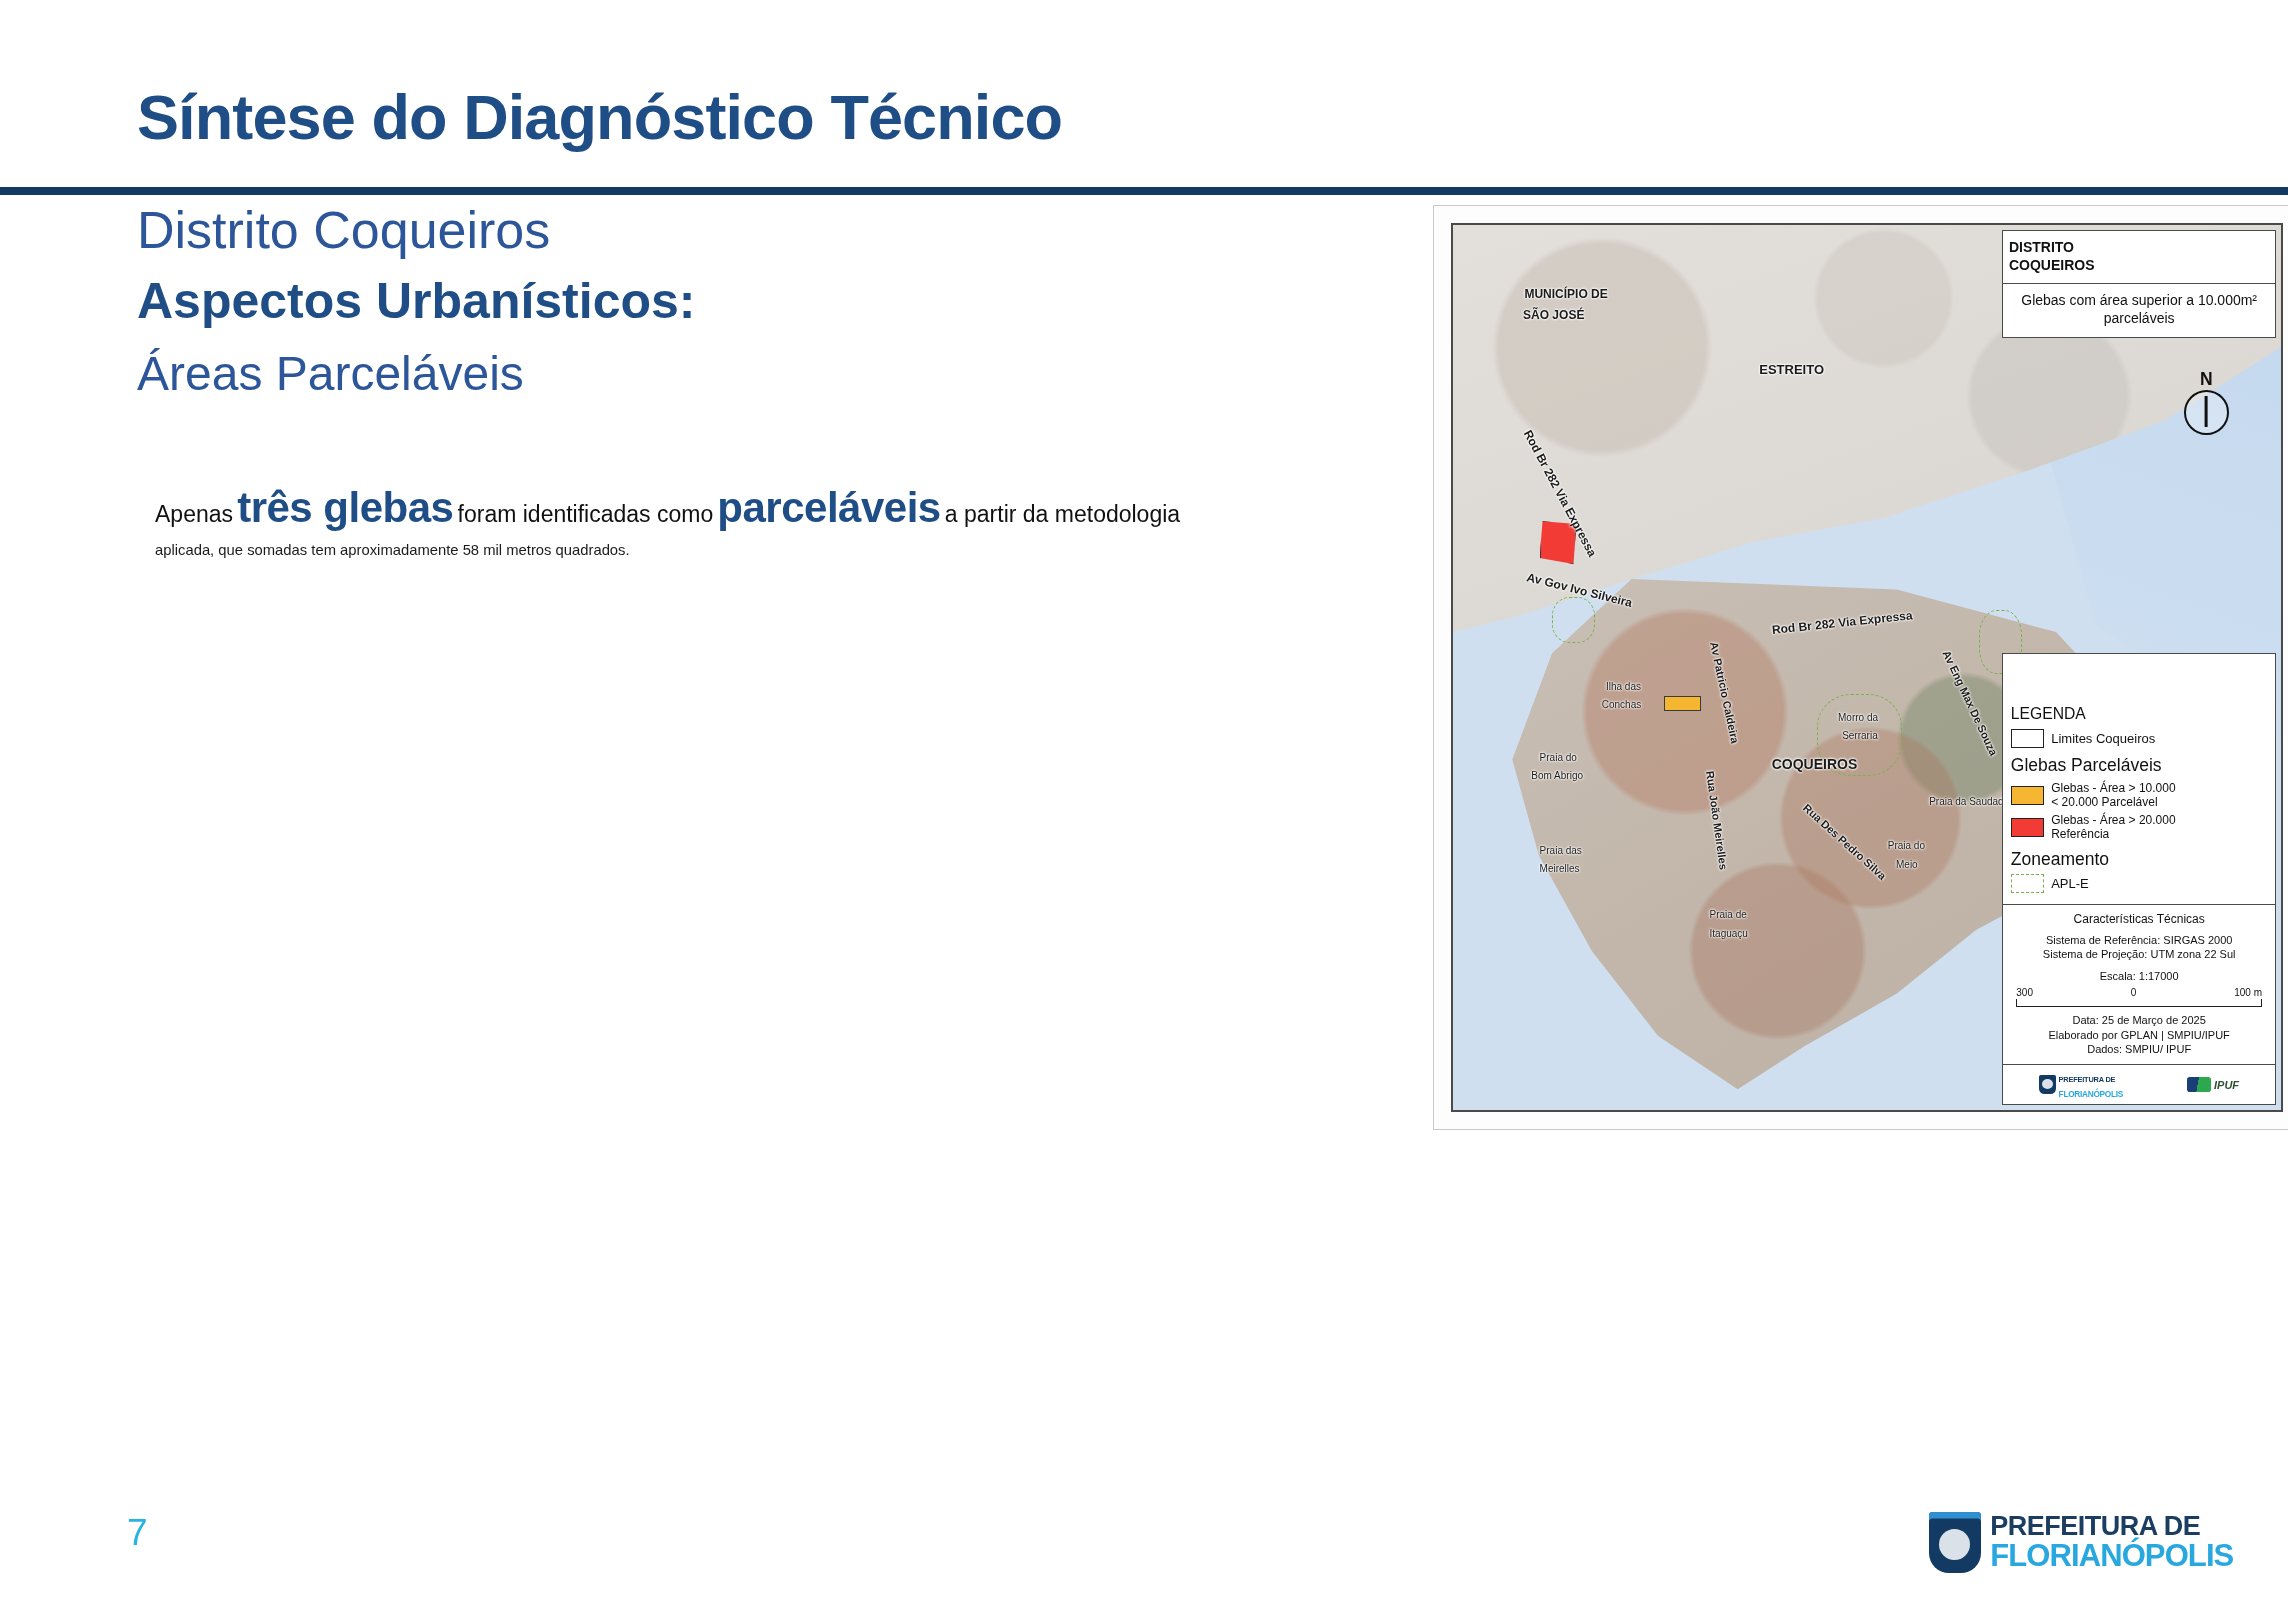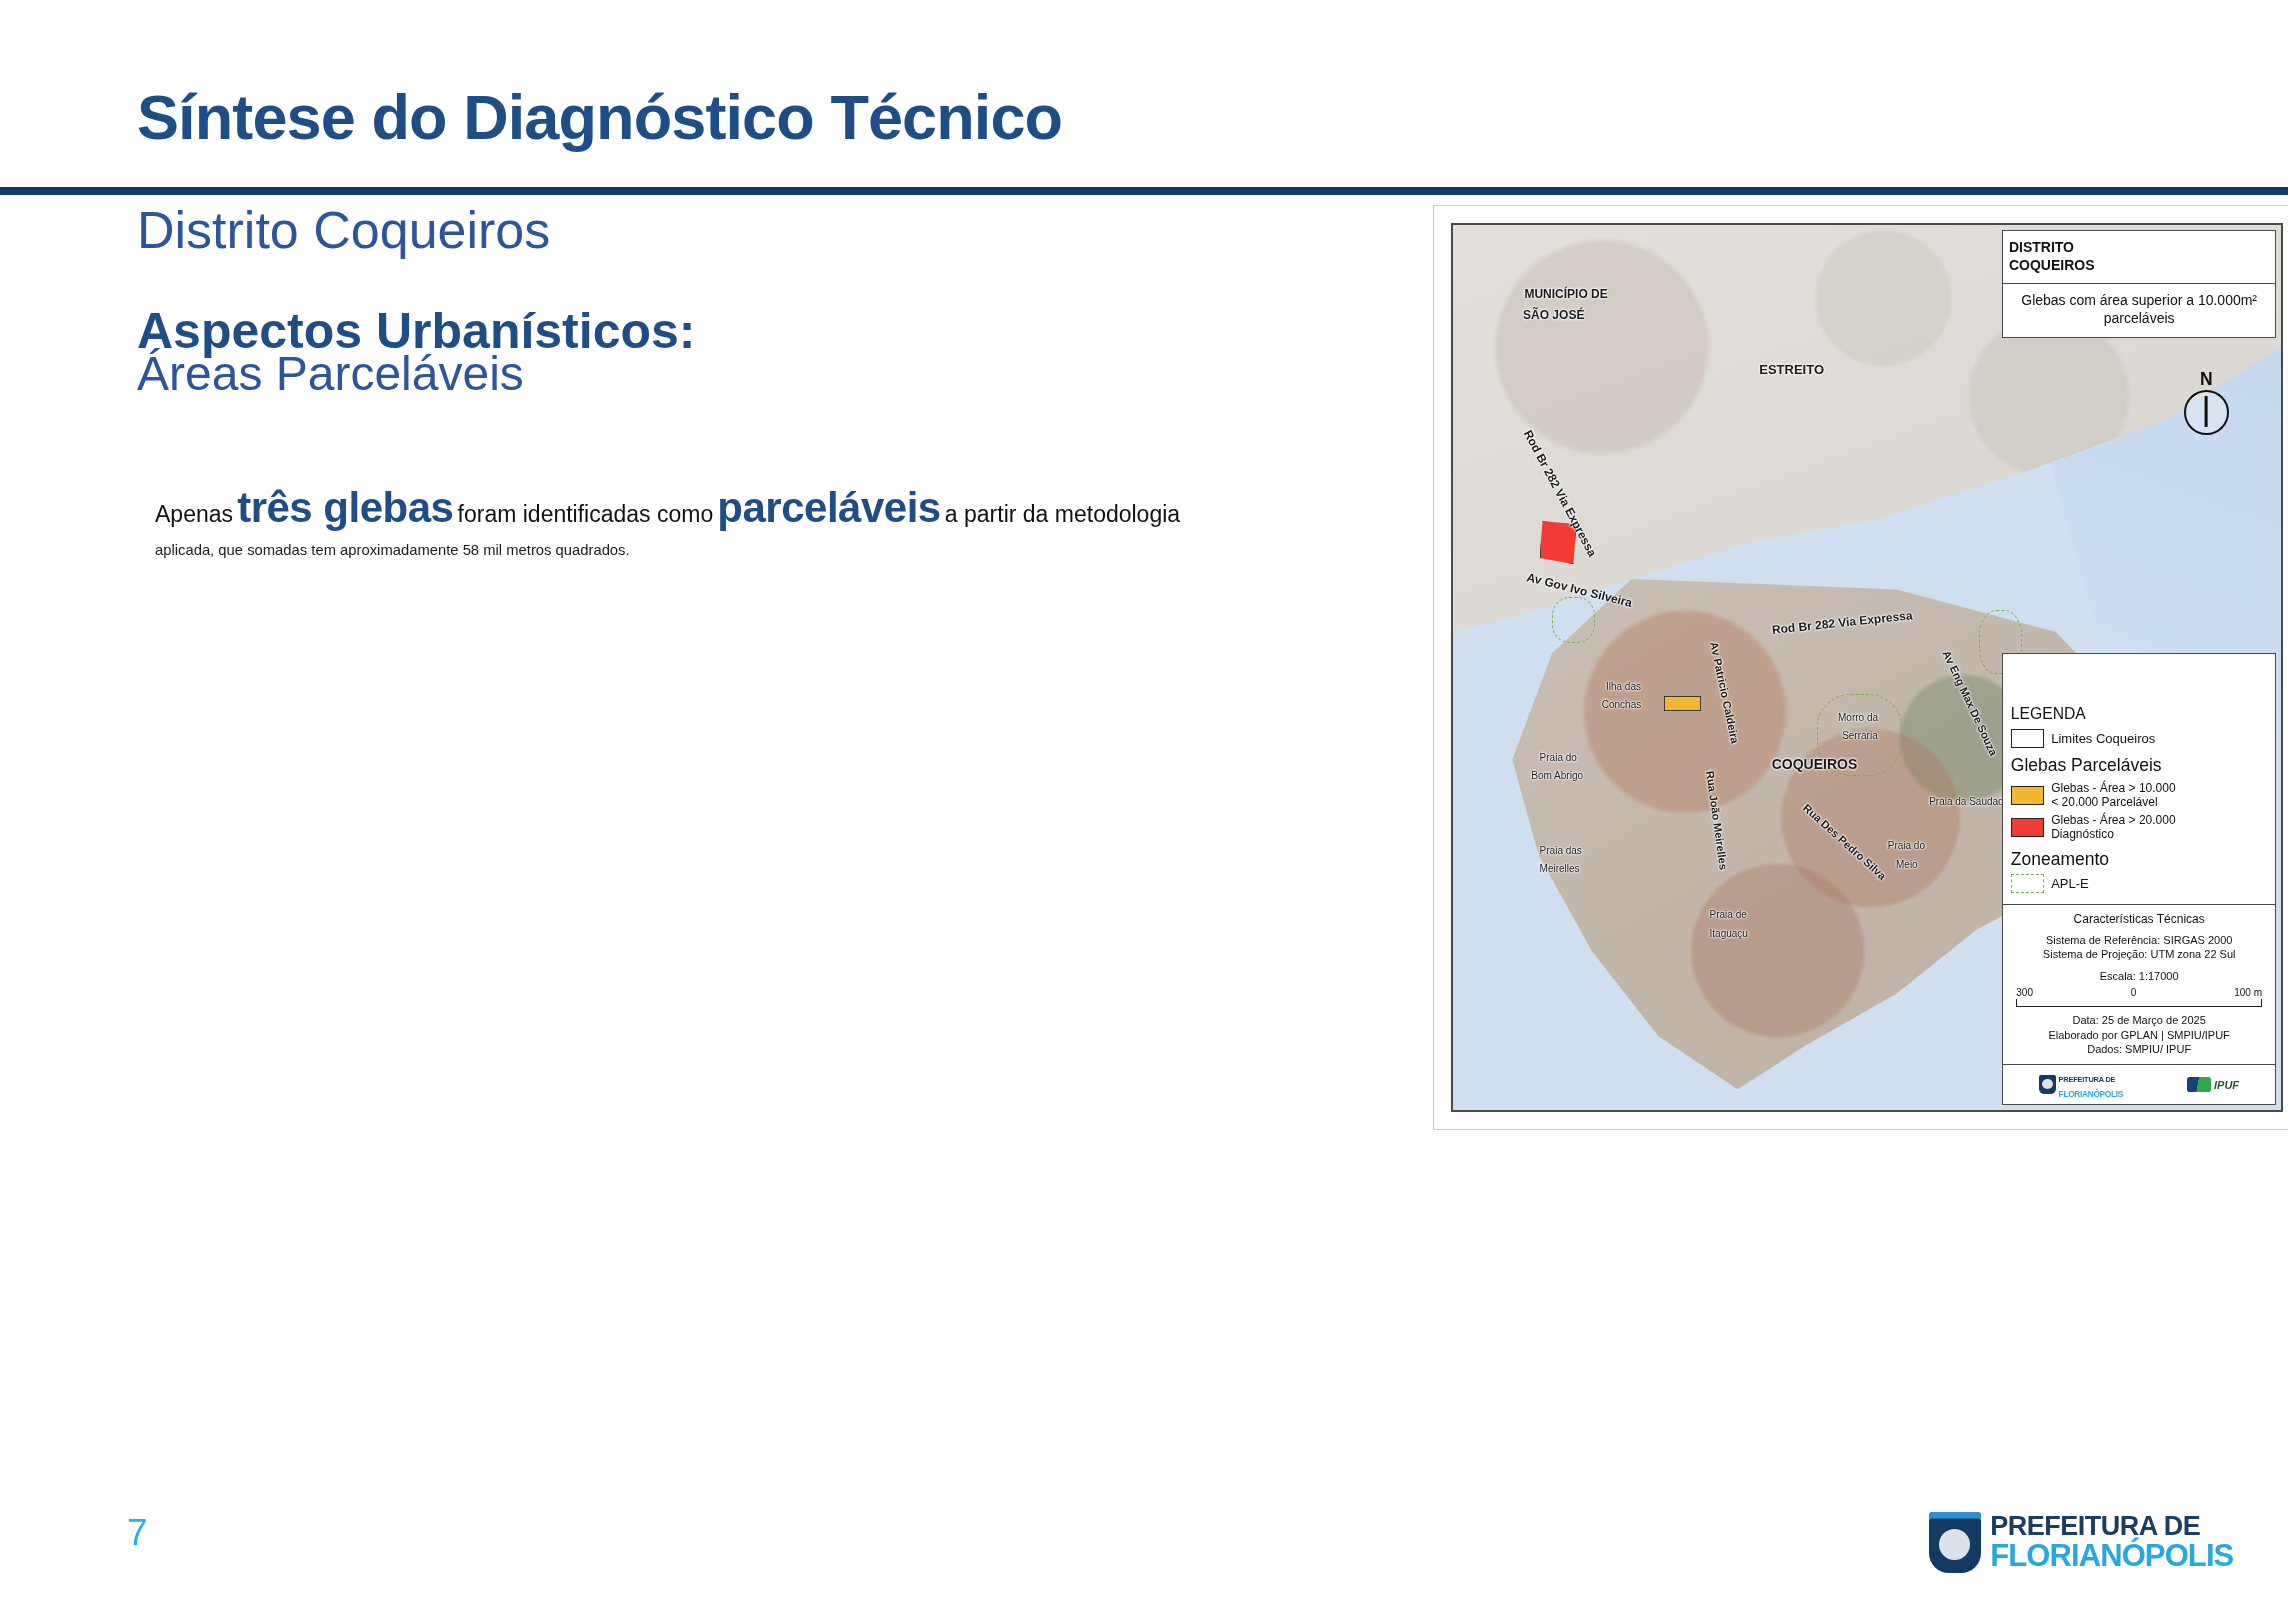--- a/index.html
+++ b/index.html
@@ -20,21 +20,21 @@
   .header-rule{
     position:absolute;left:0;top:187px;width:2289px;height:8.3px;
     background:#123a63;
   }
   .title-sub1{
     position:absolute;left:137px;top:200px;
     font-size:52px;font-weight:normal;color:#2c5699;white-space:nowrap;
   }
   .title-sub2{
     position:absolute;left:137px;top:272px;
-    font-size:50px;font-weight:bold;color:#1f4e87;white-space:nowrap;margin-top:30px;
+    font-size:50px;font-weight:bold;color:#1f4e87;white-space:nowrap;
   }
   .title-sub3{
     position:absolute;left:137px;top:346px;
     font-size:48px;font-weight:normal;color:#2c5699;white-space:nowrap;
   }
 
   
   .para{
     position:absolute;left:155px;top:478px;width:1200px;
     line-height:1.42;color:#1b1b1b;
@@ -293,21 +293,21 @@
           <span class="lg-sw yellow"></span>
           <span class="lg-txt">
             <span>Glebas - Área &gt; 10.000</span><br>
             <span>&lt; 20.000 Parcelável</span>
           </span>
         </div>
         <div class="lg-row">
           <span class="lg-sw red"></span>
           <span class="lg-txt">
             <span>Glebas - Área &gt; 20.000</span><br>
-            <span>Diagnóstico</span>
+            <span>Referência</span>
           </span>
         </div>
         <div class="lg-head">Zoneamento</div>
         <div class="lg-row">
           <span class="lg-sw aple"></span>
           <span class="lg-txt one">APL-E</span>
         </div>
       </div>
 
       <div class="lg-div tech">

